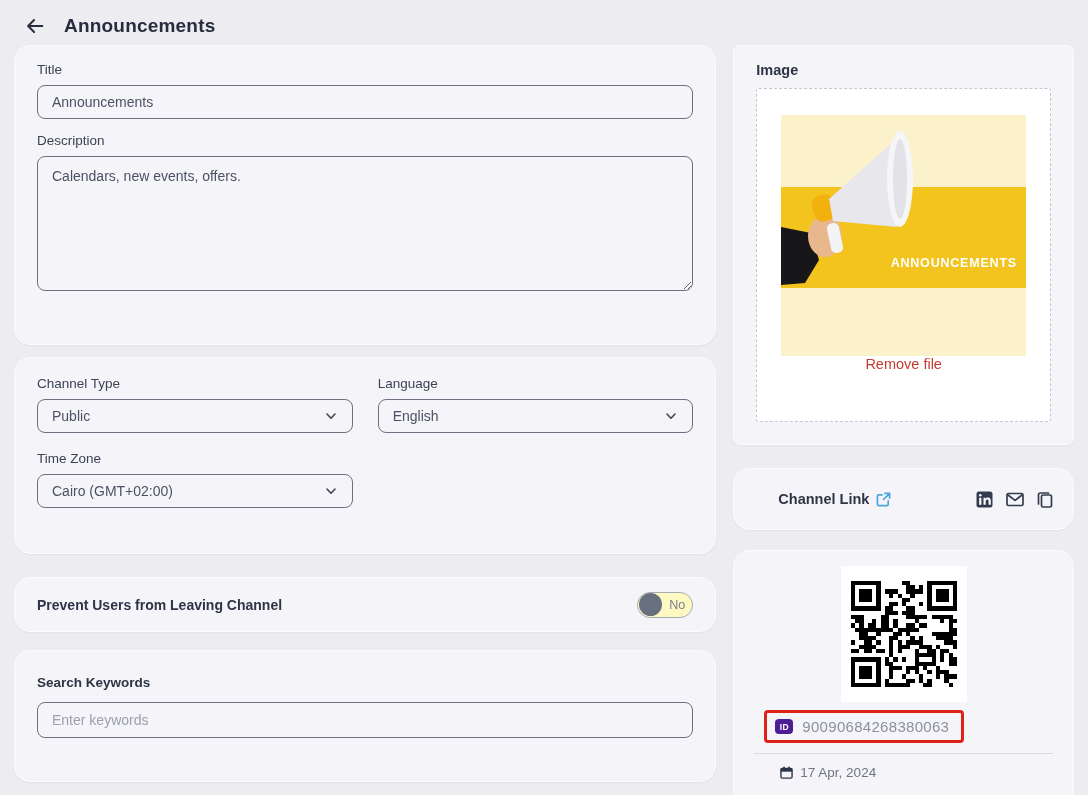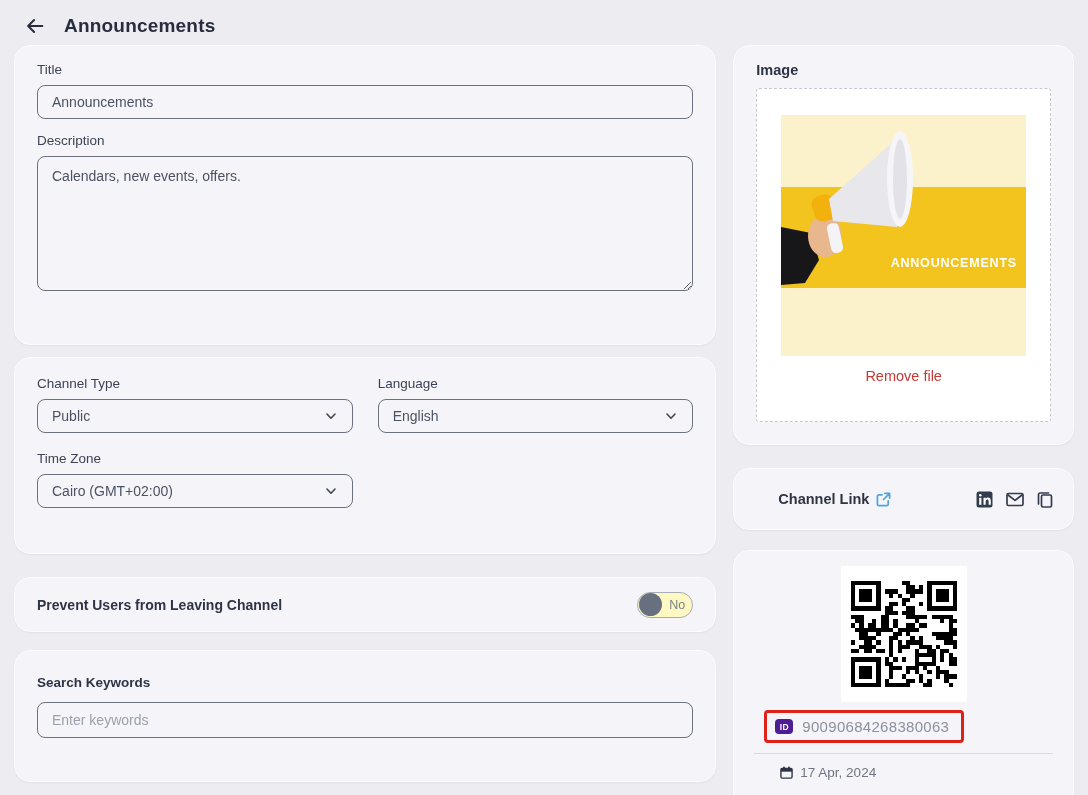--- a/index.html
+++ b/index.html
@@ -54,24 +54,24 @@
 
   .card-toggle { height:55px; margin-bottom:18px; display:flex; align-items:center; justify-content:space-between; padding:15px 22px; }
   .toggle-label { font-size:14px; font-weight:700; color:#2d3445; }
   .toggle { width:56px; height:26px; border:1px solid #a7acb7; border-radius:14px; background:#fef9c3; display:flex; align-items:center; cursor:pointer; padding:0 7px 0 1px; }
   .toggle-knob { width:23px; height:23px; border-radius:50%; background:#68707f; flex:0 0 auto; }
   .toggle-text { margin-left:auto; font-size:12.5px; color:#7c828d; }
 
   .card-keywords { height:132px; padding-top:24px; }
 
   
-  .card-image { height:400px; margin-bottom:23px; }
+  .card-image { height:400px; margin-bottom:23px;border-radius:7px; }
   .dropzone { margin-top:10px; height:334px; background:#ffffff; border:1.5px dashed #c5c6d2; border-radius:3px; display:flex; flex-direction:column; align-items:center; }
   .photo { margin-top:26px; width:245px; height:241px; display:block; }
-  .remove-link { margin-top:12px; font-size:14.5px; color:#c43a35; cursor:pointer; text-decoration:none; }
+  .remove-link { font-size:14.5px; color:#c43a35; cursor:pointer; text-decoration:none; }
 
   .card-link { height:62px; margin-bottom:20px; display:flex; align-items:center; justify-content:space-between; padding:0 20px; }
   .link-left { display:flex; align-items:center; gap:7px; }
   .link-title { font-size:14.5px; font-weight:700; color:#2d3445;margin-left:24px; }
   .link-actions { display:flex; align-items:center; gap:13px; }
   .icon-btn { background:none; border:none; cursor:pointer; display:flex; padding:0; }
 
   .card-qr { height:290px; padding:15px 22px; }
   .qr-box { width:126px; height:136px; background:#ffffff; margin:0 auto; display:flex; align-items:center; justify-content:center; }
   .qr-box svg { width:106px; height:106px; }

